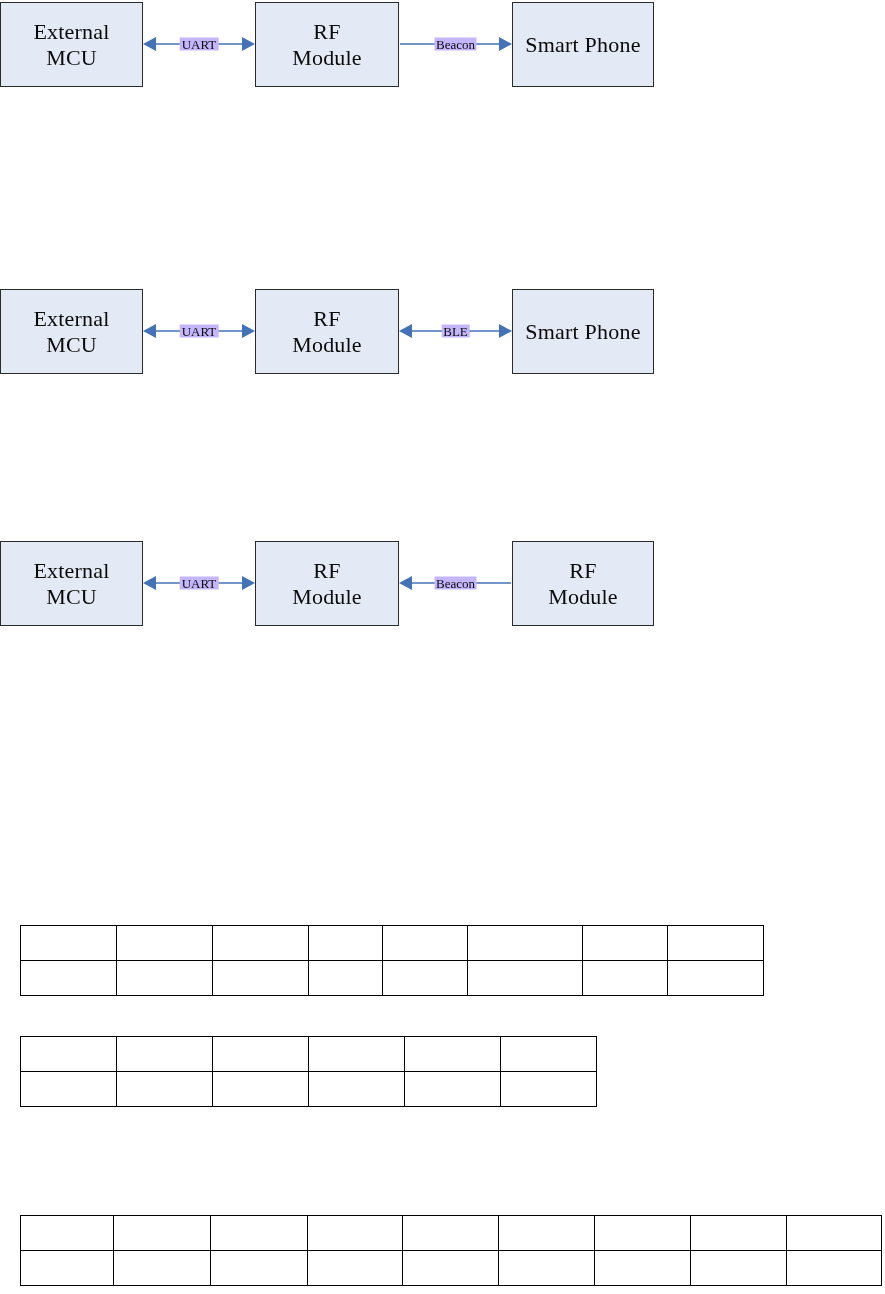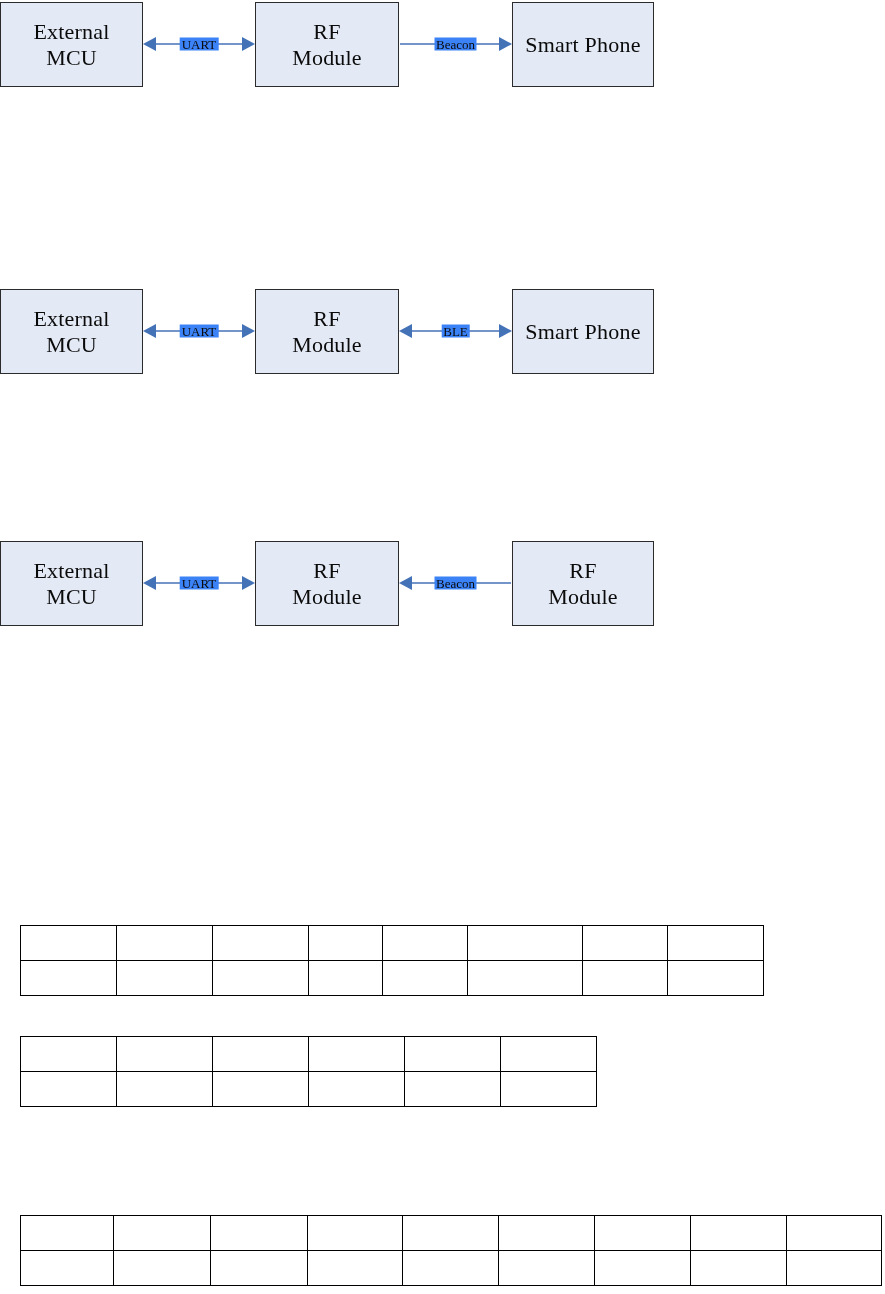--- a/index.html
+++ b/index.html
@@ -45,21 +45,21 @@
     display: flex;
     align-items: center;
     justify-content: center;
   }
   .conn-svg { display: block; }
   .conn-label {
     position: absolute;
     left: 50%;
     top: 50%;
     transform: translate(-50%, -50%);
-    background: #3b82f6;
+    background: #c4b5fd;
     padding: 0 2px;
     font-family: "Liberation Serif", "DejaVu Serif", serif;
     font-size: 13px;
     color: #0a0a0a;
     white-space: nowrap;
     line-height: 1;
   }
 
   
   .grid-table {

